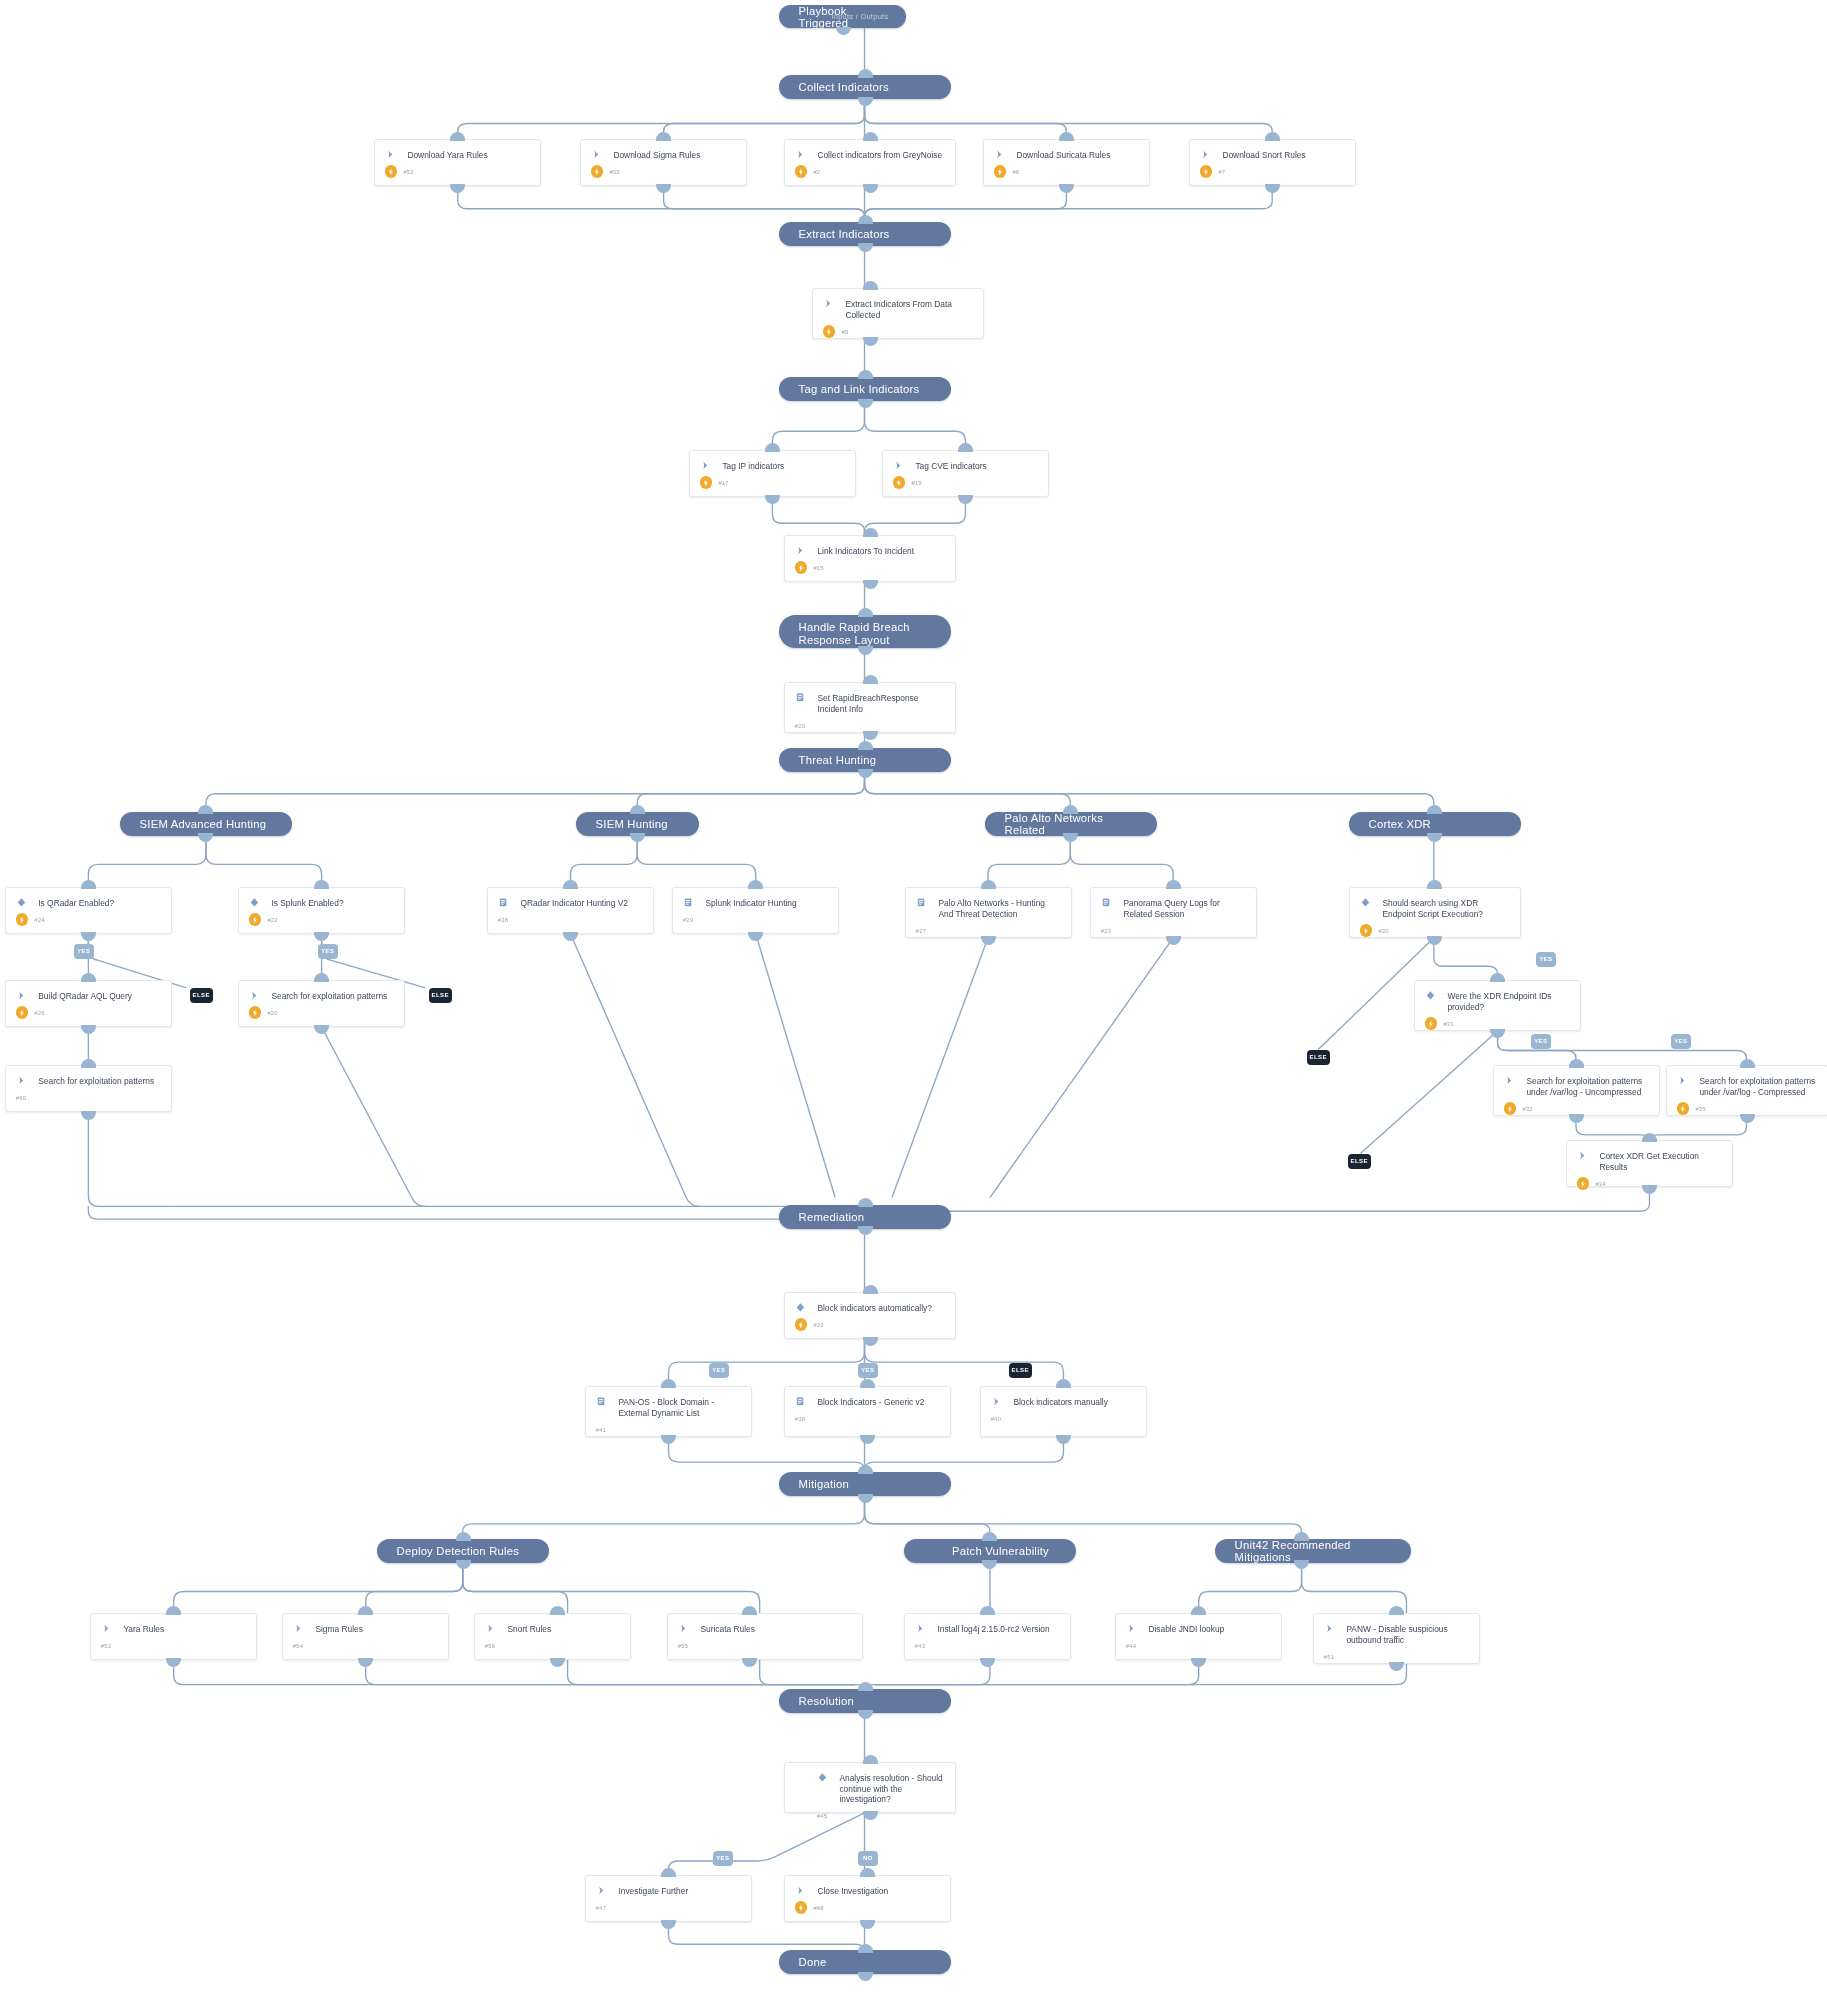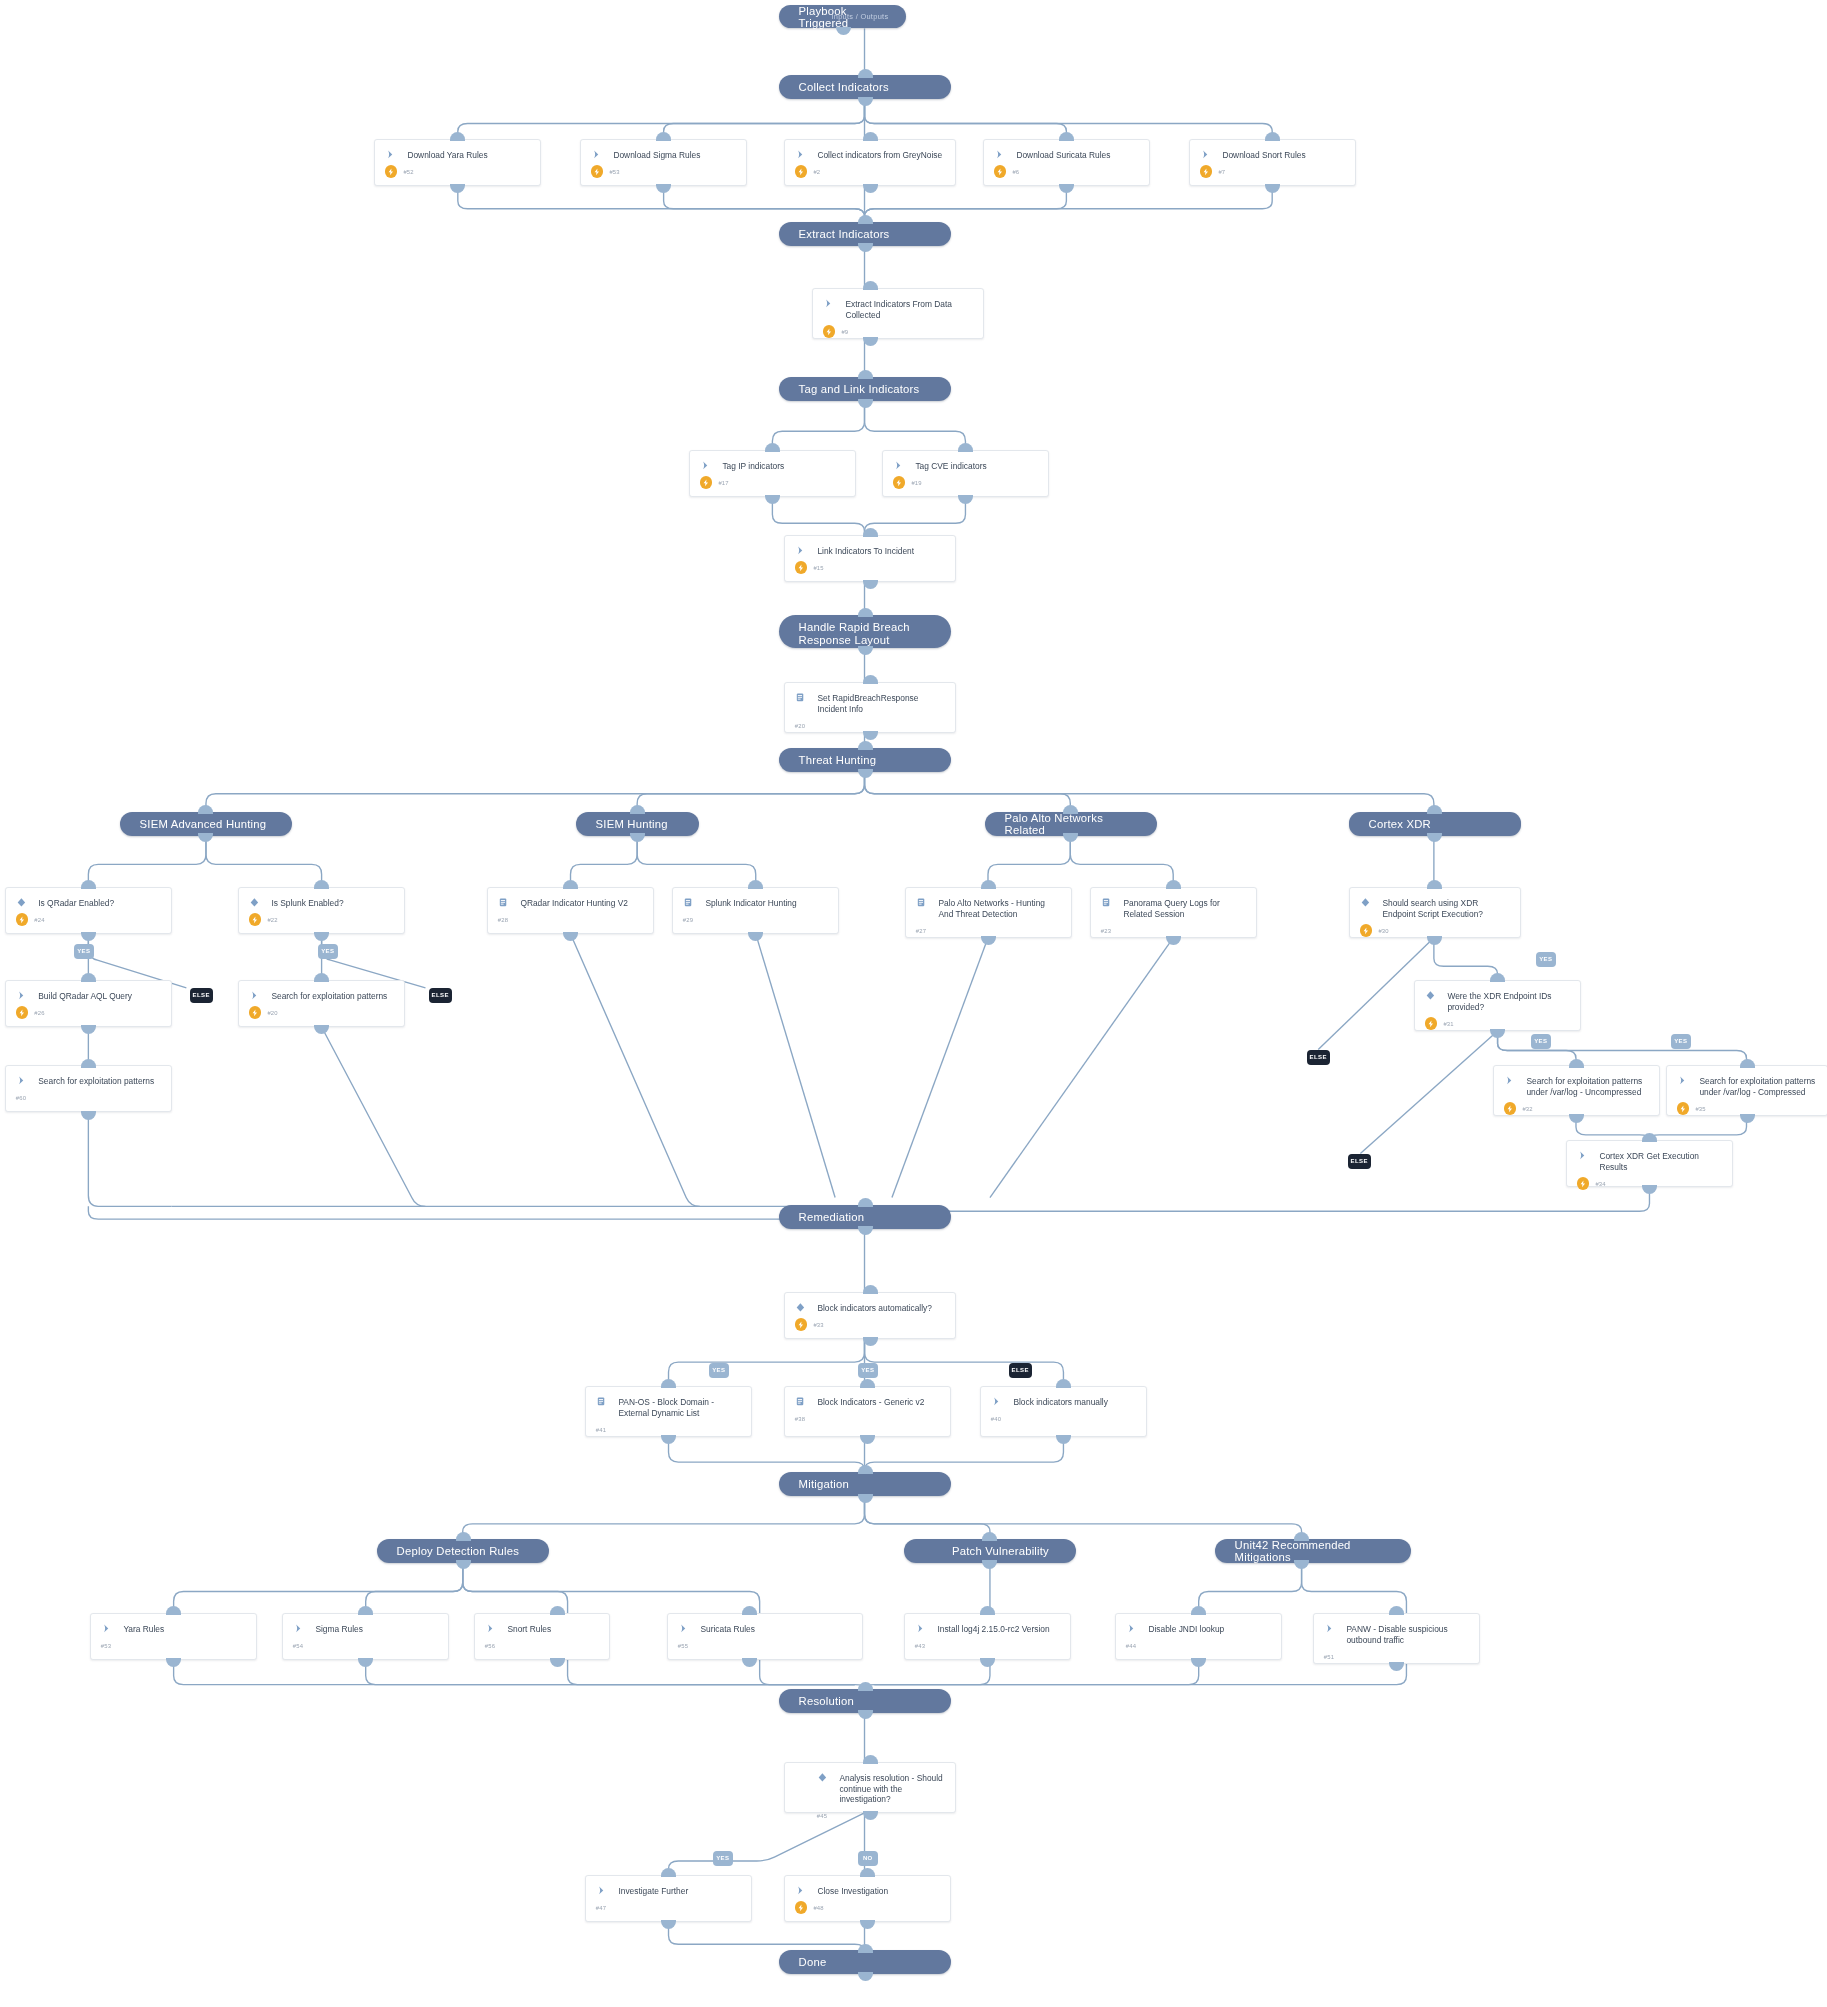--- a/index.html
+++ b/index.html
@@ -205,21 +205,21 @@
       <div class="section" style="left: 576px; top: 812px; width: 123px;">
         <span>SIEM Hunting</span>
       </div>
       <div class="knob" style="left: 630px; top: 833px;"></div>
       <div class="knob up" style="left: 630px; top: 805px;"></div>
       <div class="section" style="left: 985px; top: 812px; width: 172px;">
         <span>Palo Alto Networks Related</span>
       </div>
       <div class="knob" style="left: 1063px; top: 833px;"></div>
       <div class="knob up" style="left: 1063px; top: 805px;"></div>
-      <div class="section" style="left: 1349px; top: 812px; width: 172px; border-radius: 11px;">
+      <div class="section" style="left: 1349px; top: 812px; width: 172px;">
         <span>Cortex XDR</span>
       </div>
       <div class="knob" style="left: 1427px; top: 833px;"></div>
       <div class="knob up" style="left: 1427px; top: 805px;"></div>
       <div class="section" style="left: 779px; top: 1205px; width: 172px;">
         <span>Remediation</span>
       </div>
       <div class="knob" style="left: 858px; top: 1226px;"></div>
       <div class="knob up" style="left: 858px; top: 1198px;"></div>
       <div class="section" style="left: 779px; top: 1472px; width: 172px;">
@@ -814,21 +814,21 @@
             </svg>
           </span>
           <div class="ttl">Sigma Rules</div>
         </div>
         <div class="foot">
           <span class="id">#54</span>
         </div>
       </div>
       <div class="knob up" style="left: 358px; top: 1606px;"></div>
       <div class="knob" style="left: 358px; top: 1658px;"></div>
-      <div class="task noauto" style="left: 474px; top: 1613px; width: 136px; height: 47px;">
+      <div class="task noauto" style="left: 474px; top: 1613px; width: 157px; height: 47px;">
         <div class="row">
           <span class="ic ic-chevron">
             <svg width="10.8" height="10.8" viewBox="0 0 11 11">
               <path d="M3.2 1.6 L7.4 5.5 L3.2 9.4 Q5.2 5.5 3.2 1.6 Z" fill="#7fa0c6"></path>
             </svg>
           </span>
           <div class="ttl">Snort Rules</div>
         </div>
         <div class="foot">
           <span class="id">#56</span>

